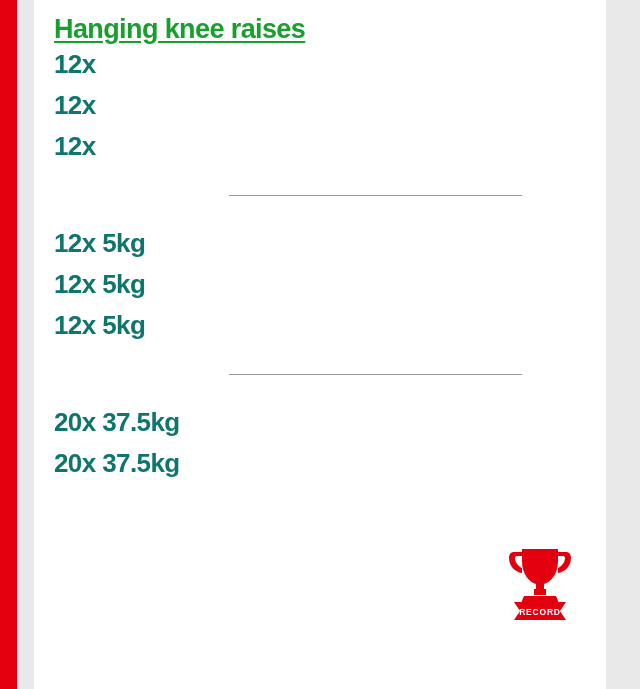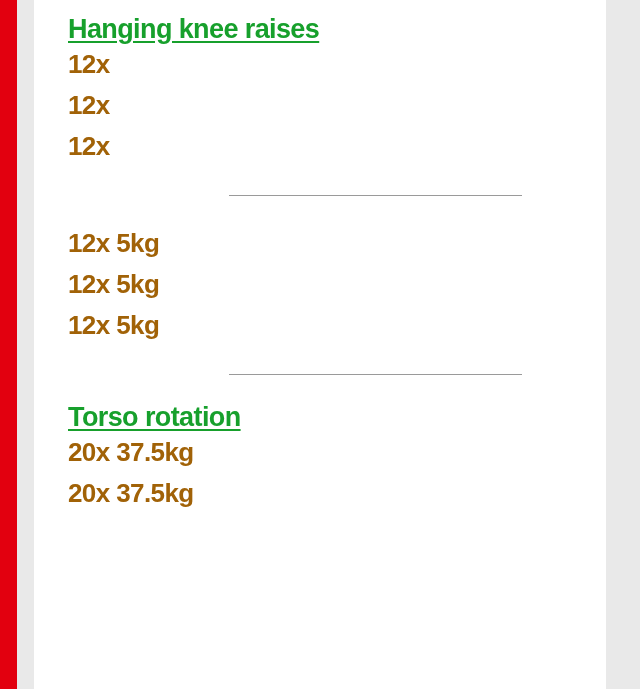--- a/index.html
+++ b/index.html
@@ -61,21 +61,21 @@
   .content {
     position: absolute;
     left: 0;
     top: 0;
     width: 572px;
     padding: 0;
   }
 
   .exercise-block {
     position: relative;
-    padding: 0 34px;
+    padding: 0 20px;
   }
 
   .exercise-title {
     font-family: "Liberation Sans", sans-serif;
     font-weight: bold;
     font-size: 27px;
     line-height: 30px;
     color: #17a02c;
     text-decoration: underline;
     text-underline-offset: 3px;
@@ -83,21 +83,21 @@
     margin: 0;
     display: inline-block;
     white-space: nowrap;
   }
 
   .set-line {
     font-family: "Liberation Sans", sans-serif;
     font-weight: bold;
     font-size: 26px;
     line-height: 41px;
-    color: #a16207;
+    color: #0f766e;
     letter-spacing: -0.6px;
     margin: 0;
     display: inline-block;
     white-space: nowrap;
   }
   .set-line.record {
     text-underline-offset: 2px;
   }
 
   .divider-wrap {
@@ -171,28 +171,44 @@
           <span class="set-line">12x 5kg</span>
         </div>
       </div>
 
       <div class="divider-wrap">
         <div class="divider"></div>
       </div>
 
       <div class="exercise-block">
         <div>
-          <span class="exercise-title">Torso rotation</span>
-        </div>
-        <div>
           <span class="set-line record">20x 37.5kg</span>
         </div>
         <div>
           <span class="set-line record">20x 37.5kg</span>
         </div>
       </div>
 
     </div>
 
+    <div class="record-badge">
+      <svg width="84" height="84" viewBox="0 0 84 84" xmlns="http://www.w3.org/2000/svg" aria-hidden="true">
+        <g fill="#e2000f">
+
+          <path d="M24 10 h36 v12 c0 13 -7 21 -14 23 v6 h-8 v-6 c-7 -2 -14 -10 -14 -23 z"></path>
+
+          <path d="M24 13 h-8 c-3 0 -5 2 -5 6 c0 8 6 14 13 15 v-5 c-4 -2 -7 -6 -7 -10 c0 -1 0.5 -2 2 -2 h5 z"></path>
+
+          <path d="M60 13 h8 c3 0 5 2 5 6 c0 8 -6 14 -13 15 v-5 c4 -2 7 -6 7 -10 c0 -1 -0.5 -2 -2 -2 h-5 z"></path>
+
+          <rect x="36" y="50" width="12" height="6"></rect>
+
+          <path d="M26 57 h32 l3 7 h-38 z"></path>
+
+          <path d="M16 63 h52 l-6 9 l6 9 h-52 l6 -9 z"></path>
+        </g>
+        <text x="42" y="75.5" text-anchor="middle" font-family="Liberation Sans, sans-serif" font-size="8.5" font-weight="bold" letter-spacing="0.8" fill="#ffffff">RECORD</text>
+      </svg>
+    </div>
   </div>
 
   <div class="right-strip"></div>
 </div>
 
 </body></html>

